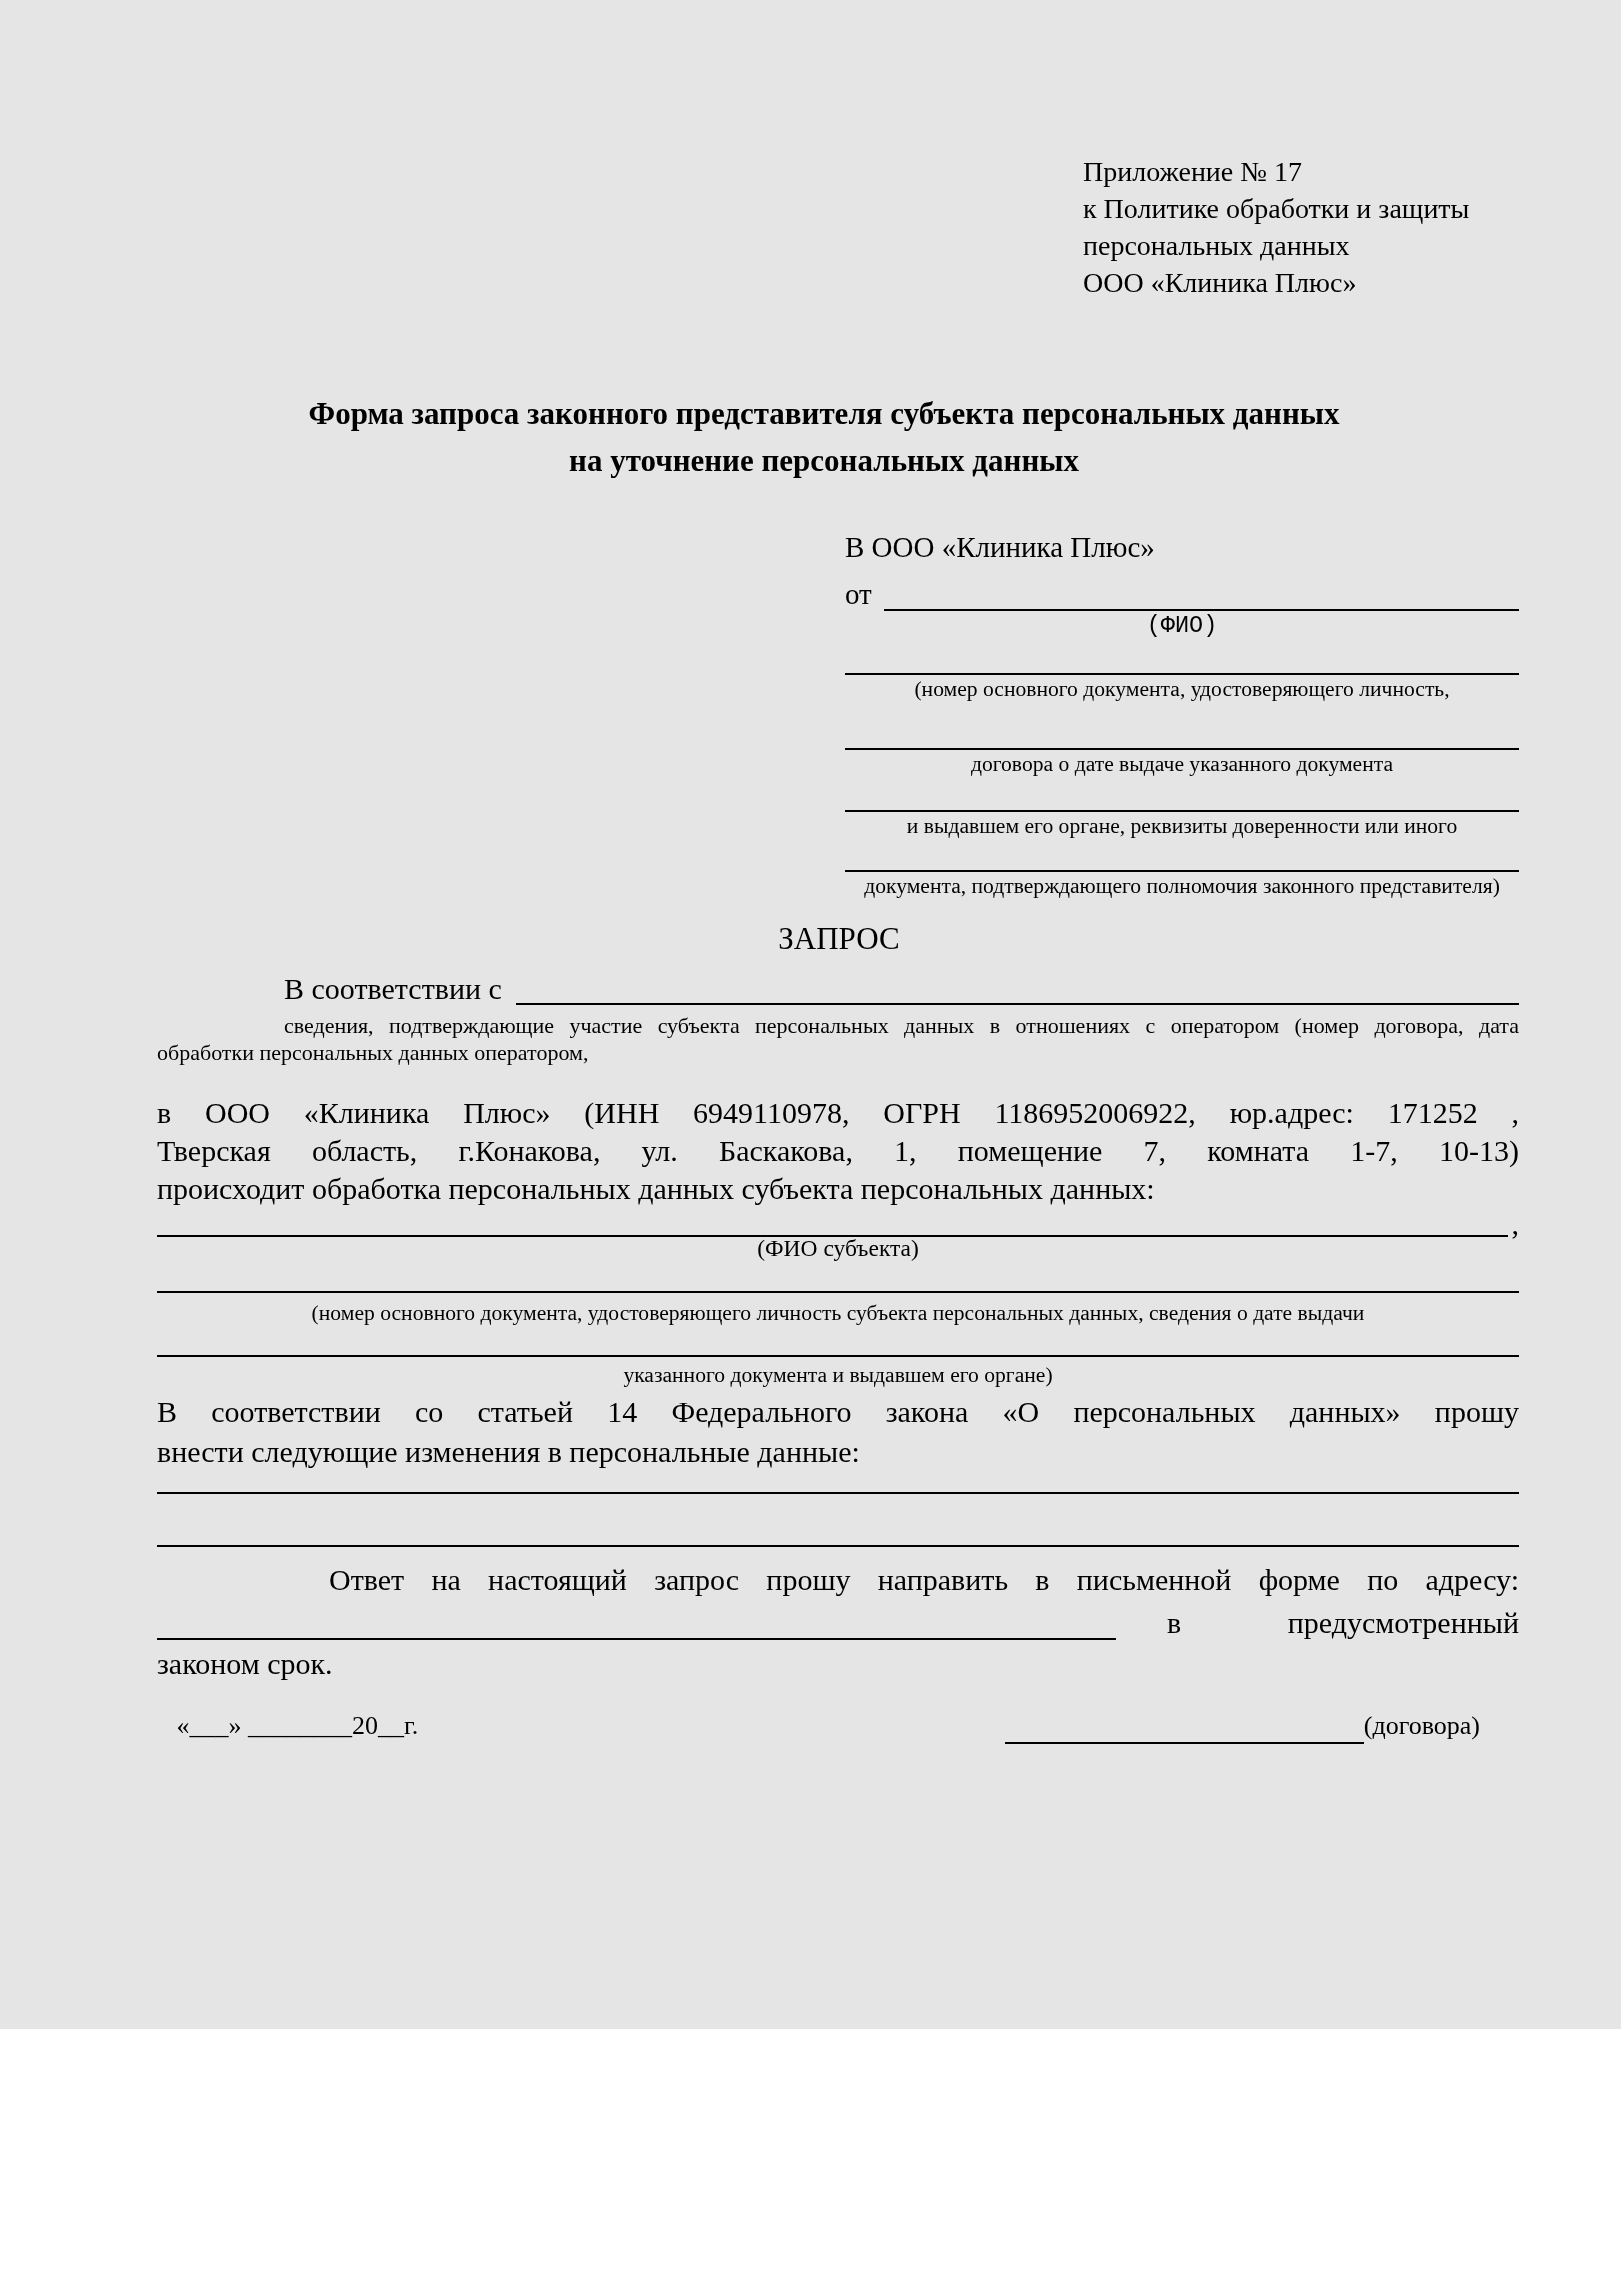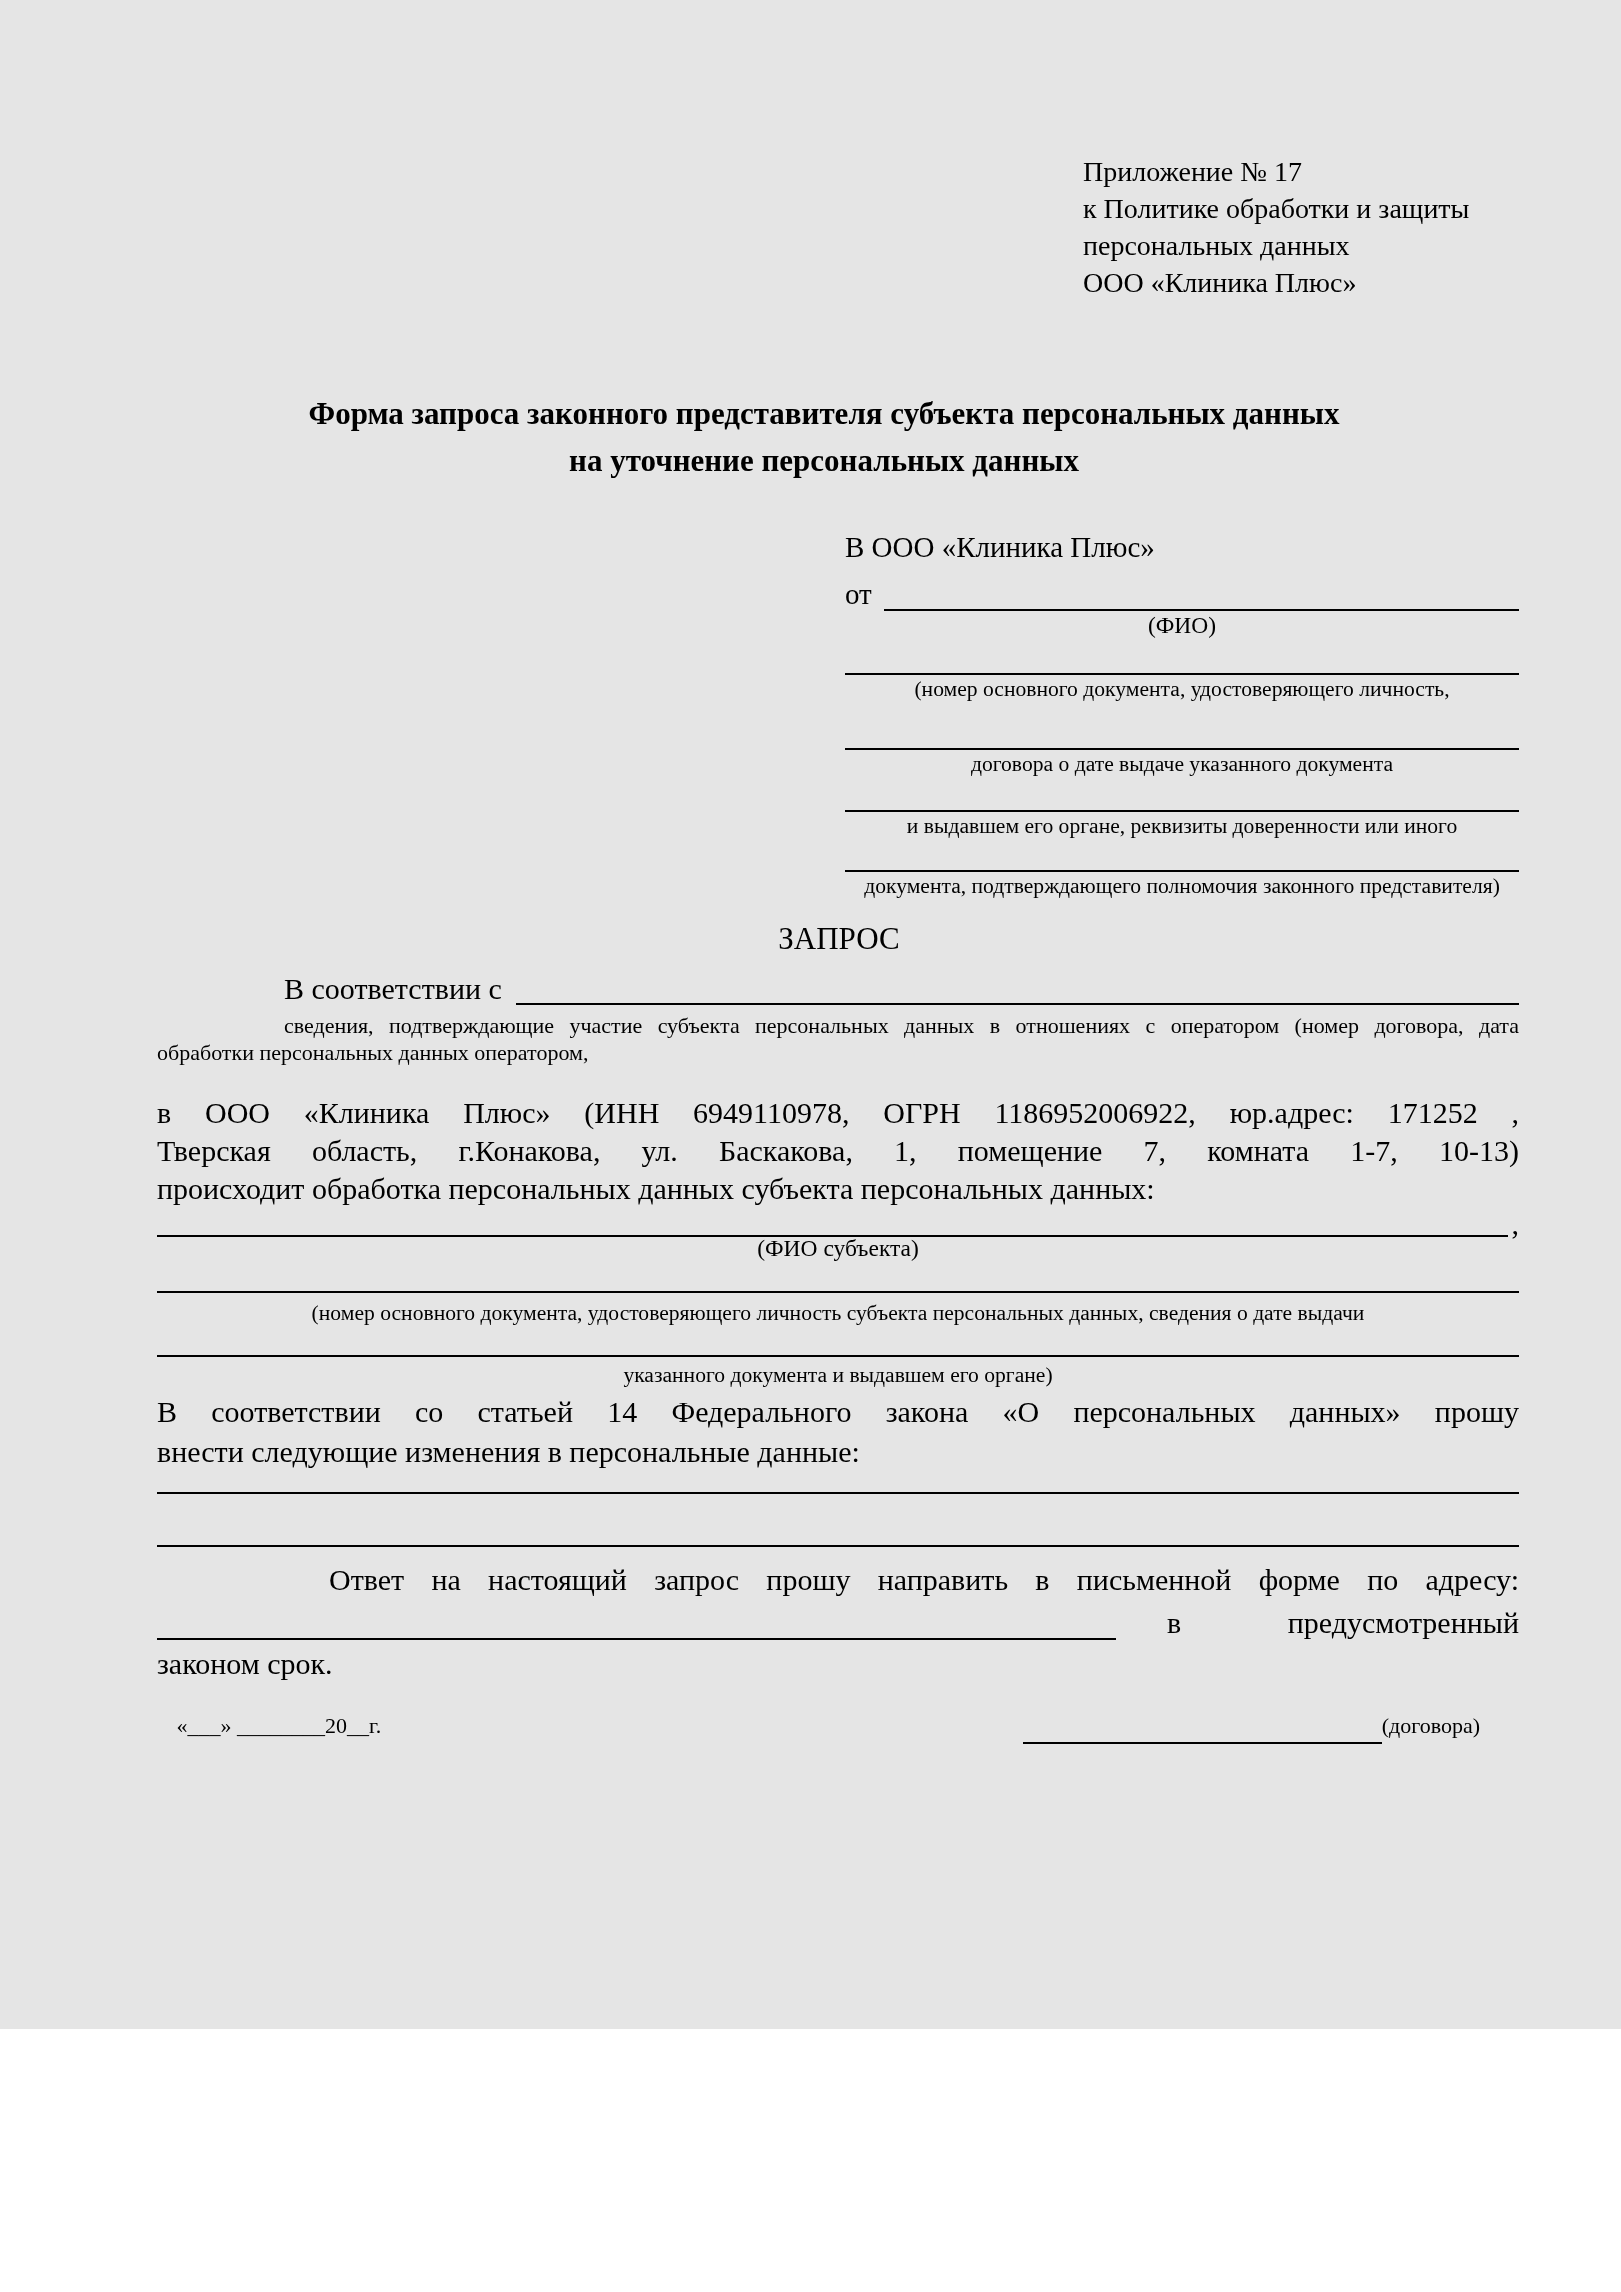--- a/index.html
+++ b/index.html
@@ -19,21 +19,21 @@
   .title { position: absolute; left: 129px; top: 390px; width: 1390px;
            text-align: center; font-weight: bold; font-size: 31px; line-height: 47px; }
 
   
   .addressee { position: absolute; left: 845px; top: 529px; width: 674px; font-size: 29px; }
   .to-line { line-height: 37px; }
   .from-row { display: flex; align-items: flex-end; margin-top: 5.9px; height: 39px; justify-content: center; }
   .from-label { white-space: nowrap; padding-right: 11.8px; }
   .uline { flex: 1 1 auto; border-bottom: 2px solid #000; height: 33px; }
   .cap { text-align: center; font-size: 21.6px; line-height: 29px; }
-  .cap-lg { font-size: 23.5px; line-height: 29px; }
+  .cap-lg { font-size: 23.5px; line-height: 29px; font-family: Liberation Mono, monospace; }
   .ruled { border-bottom: 2px solid #000; }
   .r1 { height: 35px; } .r2 { height: 46px; } .r3 { height: 33px; } .r4 { height: 31px; }
 
   
   .zapros { position: absolute; left: 158px; top: 921px; width: 1362px;
             text-align: center; font-size: 31px; }
   .intro-row { position: absolute; left: 157px; top: 972px; width: 1362px;
                display: flex; align-items: flex-start; font-size: 30px; height: 41px; }
   .intro-label { white-space: nowrap; padding-left: 127px; padding-right: 13.7px; }
 
@@ -67,21 +67,21 @@
   .response { position: absolute; left: 157px; top: 1560px; width: 1362px; font-size: 30px; }
   .resp1 { text-indent: 172px; line-height: 39px; }
   .resp2 { display: flex; align-items: flex-end; height: 41px; }
   .resp2 .uline { flex: 0 0 959px; height: 33px; }
   .word-in { margin-left: 51px; }
   .word-stip { margin-left: auto; }
   .resp3 { line-height: 39px; margin-top: 3.9px; }
 
   
   .signature-row { position: absolute; left: 157px; top: 1707px; width: 1362px;
-                   display: flex; align-items: flex-start; font-size: 22px; }
+                   display: flex; align-items: flex-start; font-size: 26px; }
   .date-blank { margin-left: 19.6px; white-space: nowrap; line-height: 37px; }
   .sig-group { margin-left: auto; margin-right: 39px; display: flex; align-items: flex-end; }
   .sig-line { width: 359px; border-bottom: 2px solid #000; height: 29px; }
   .sig-cap { white-space: nowrap; line-height: 37px; }
 </style>
 </head>
 <body>
 
 <div class="page">
 

